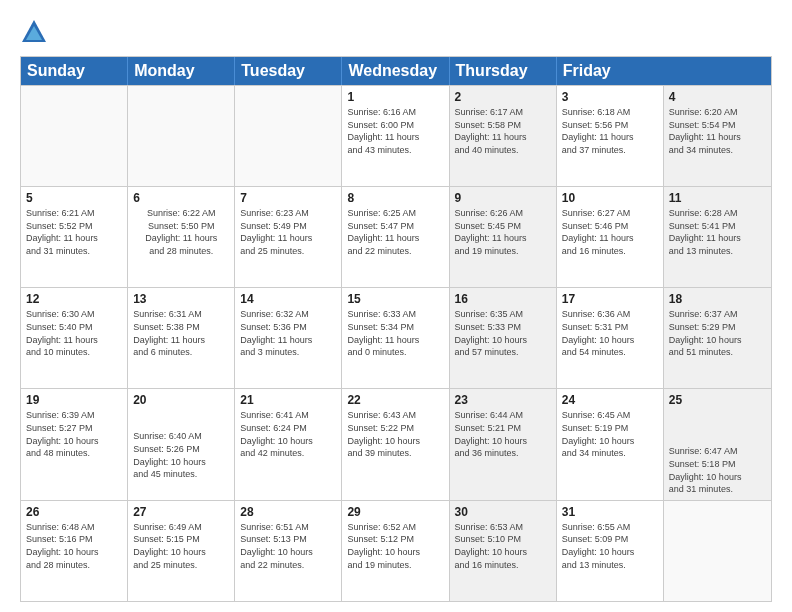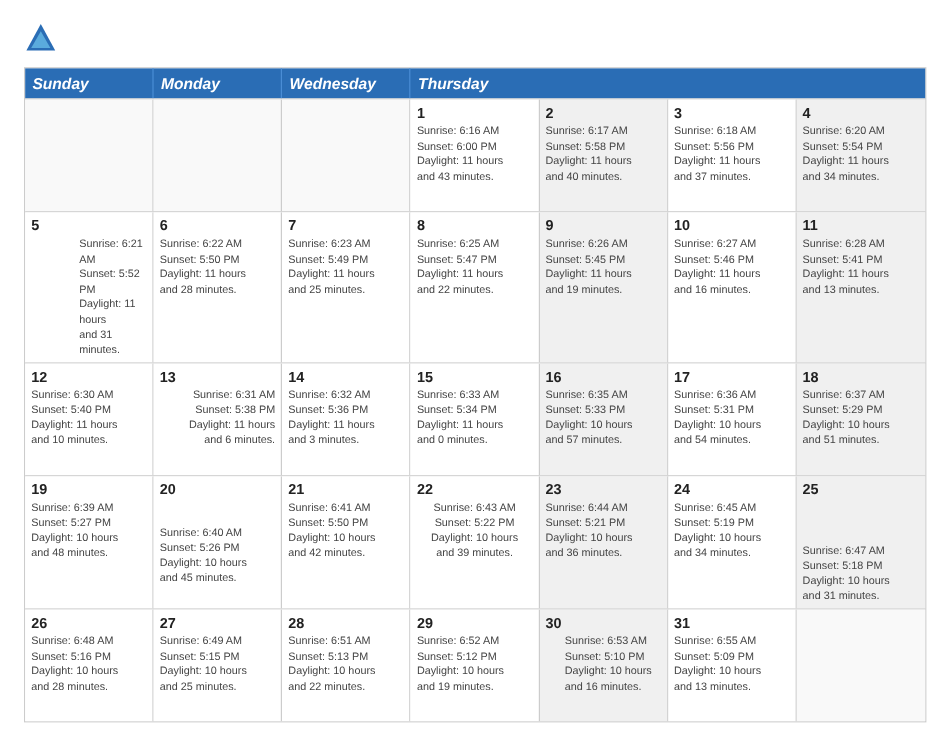--- a/index.html
+++ b/index.html
@@ -66,26 +66,25 @@
       flex-direction: column;
       border: 1px solid #ccc;
     }
     .cal-header-row {
       display: grid;
       grid-template-columns: repeat(7, 1fr);
       background: #2a6db5;
     }
     .cal-header-cell {
       color: #fff;
-      font-size: 13px;
+      font-size: 16px;
       font-weight: bold;
       padding: 5px 6px;
       border-right: 1px solid #4a8dd5;
       text-align: left;
-      font-style: italic;
     }
     .cal-header-cell:last-child { border-right: none; }
     .cal-body {
       display: flex;
       flex-direction: column;
       flex: 1;
     }
     .cal-row {
       display: grid;
       grid-template-columns: repeat(7, 1fr);
@@ -135,22 +134,24 @@
     <div class="title-block">
       <div class="cal-title"></div>
       <div class="cal-subtitle"></div>
     </div>
   </div>
 
   <div class="calendar">
     <div class="cal-header-row">
     <div class="cal-header-cell">Sunday</div>
         <div class="cal-header-cell">Monday</div>
+        <div class="cal-header-cell">Tuesday</div>
         <div class="cal-header-cell">Wednesday</div>
         <div class="cal-header-cell">Thursday</div>
+        <div class="cal-header-cell">Friday</div>
       </div>
     <div class="cal-body">
     <div class="cal-row">
           <div class="cal-cell empty"></div>
           <div class="cal-cell empty"></div>
           <div class="cal-cell empty"></div>
           <div class="cal-cell">
             <div class="day-num">1</div>
             <div class="day-info" style="white-space: pre-line;">Sunrise: 6:16 AM
 Sunset: 6:00 PM
@@ -175,28 +176,28 @@
             <div class="day-num">4</div>
             <div class="day-info" style="white-space: pre-line;">Sunrise: 6:20 AM
 Sunset: 5:54 PM
 Daylight: 11 hours
 and 34 minutes.</div>
           </div>
         </div>
         <div class="cal-row">
           <div class="cal-cell">
             <div class="day-num">5</div>
-            <div class="day-info" style="white-space: pre-line; margin-left: 40px;">Sunrise: 6:21 AM
+            <div class="day-info" style="white-space: pre-line;">Sunrise: 6:21 AM
 Sunset: 5:52 PM
 Daylight: 11 hours
 and 31 minutes.</div>
           </div>
           <div class="cal-cell">
             <div class="day-num">6</div>
-            <div class="day-info" style="white-space: pre-line;">Sunrise: 6:22 AM
+            <div class="day-info" style="white-space: pre-line; text-align: center;">Sunrise: 6:22 AM
 Sunset: 5:50 PM
 Daylight: 11 hours
 and 28 minutes.</div>
           </div>
           <div class="cal-cell">
             <div class="day-num">7</div>
             <div class="day-info" style="white-space: pre-line;">Sunrise: 6:23 AM
 Sunset: 5:49 PM
 Daylight: 11 hours
 and 25 minutes.</div>
@@ -233,21 +234,21 @@
         <div class="cal-row">
           <div class="cal-cell">
             <div class="day-num">12</div>
             <div class="day-info" style="white-space: pre-line;">Sunrise: 6:30 AM
 Sunset: 5:40 PM
 Daylight: 11 hours
 and 10 minutes.</div>
           </div>
           <div class="cal-cell">
             <div class="day-num">13</div>
-            <div class="day-info" style="white-space: pre-line; text-align: right;">Sunrise: 6:31 AM
+            <div class="day-info" style="white-space: pre-line;">Sunrise: 6:31 AM
 Sunset: 5:38 PM
 Daylight: 11 hours
 and 6 minutes.</div>
           </div>
           <div class="cal-cell">
             <div class="day-num">14</div>
             <div class="day-info" style="white-space: pre-line;">Sunrise: 6:32 AM
 Sunset: 5:36 PM
 Daylight: 11 hours
 and 3 minutes.</div>
@@ -292,27 +293,27 @@
           <div class="cal-cell">
             <div class="day-num">20</div>
             <div class="day-info" style="white-space: pre-line; margin-top: 21px;">Sunrise: 6:40 AM
 Sunset: 5:26 PM
 Daylight: 10 hours
 and 45 minutes.</div>
           </div>
           <div class="cal-cell">
             <div class="day-num">21</div>
             <div class="day-info" style="white-space: pre-line;">Sunrise: 6:41 AM
-Sunset: 5:50 PM
+Sunset: 6:24 PM
 Daylight: 10 hours
 and 42 minutes.</div>
           </div>
           <div class="cal-cell">
             <div class="day-num">22</div>
-            <div class="day-info" style="white-space: pre-line; text-align: center;">Sunrise: 6:43 AM
+            <div class="day-info" style="white-space: pre-line;">Sunrise: 6:43 AM
 Sunset: 5:22 PM
 Daylight: 10 hours
 and 39 minutes.</div>
           </div>
           <div class="cal-cell shaded">
             <div class="day-num">23</div>
             <div class="day-info" style="white-space: pre-line;">Sunrise: 6:44 AM
 Sunset: 5:21 PM
 Daylight: 10 hours
 and 36 minutes.</div>
@@ -356,21 +357,21 @@
           </div>
           <div class="cal-cell">
             <div class="day-num">29</div>
             <div class="day-info" style="white-space: pre-line;">Sunrise: 6:52 AM
 Sunset: 5:12 PM
 Daylight: 10 hours
 and 19 minutes.</div>
           </div>
           <div class="cal-cell shaded">
             <div class="day-num">30</div>
-            <div class="day-info" style="white-space: pre-line; margin-left: 16px;">Sunrise: 6:53 AM
+            <div class="day-info" style="white-space: pre-line;">Sunrise: 6:53 AM
 Sunset: 5:10 PM
 Daylight: 10 hours
 and 16 minutes.</div>
           </div>
           <div class="cal-cell">
             <div class="day-num">31</div>
             <div class="day-info" style="white-space: pre-line;">Sunrise: 6:55 AM
 Sunset: 5:09 PM
 Daylight: 10 hours
 and 13 minutes.</div>

